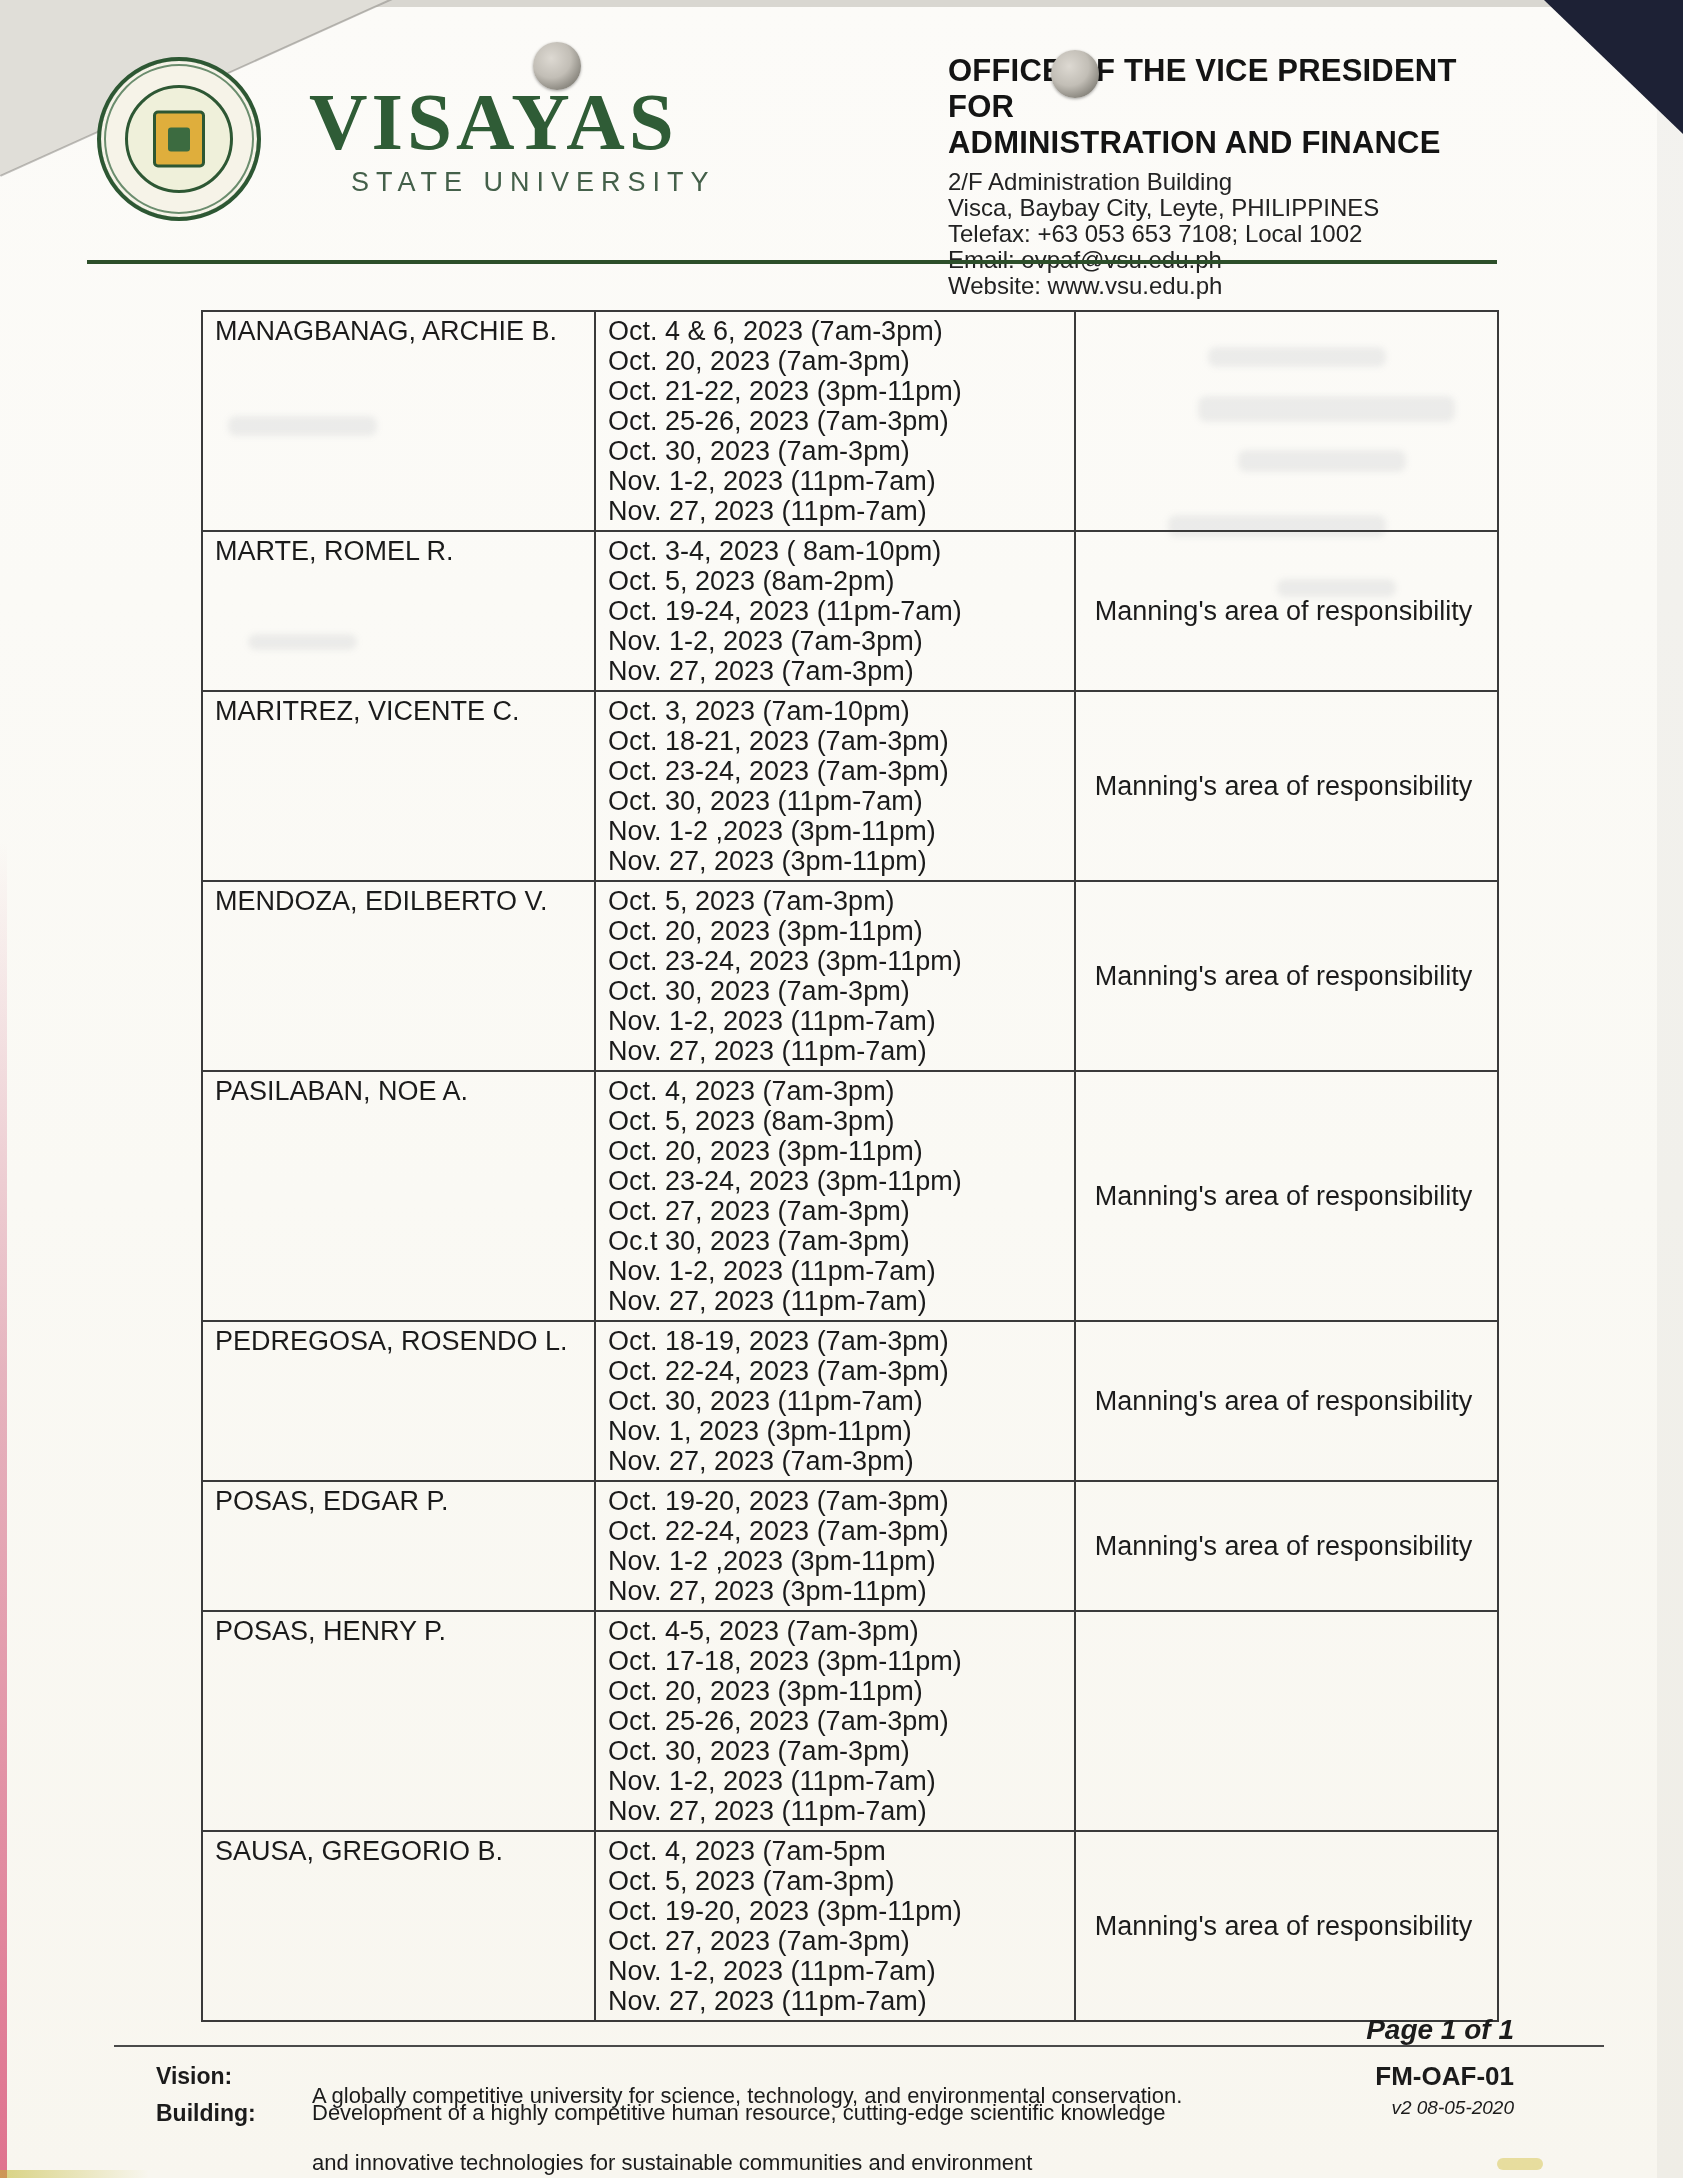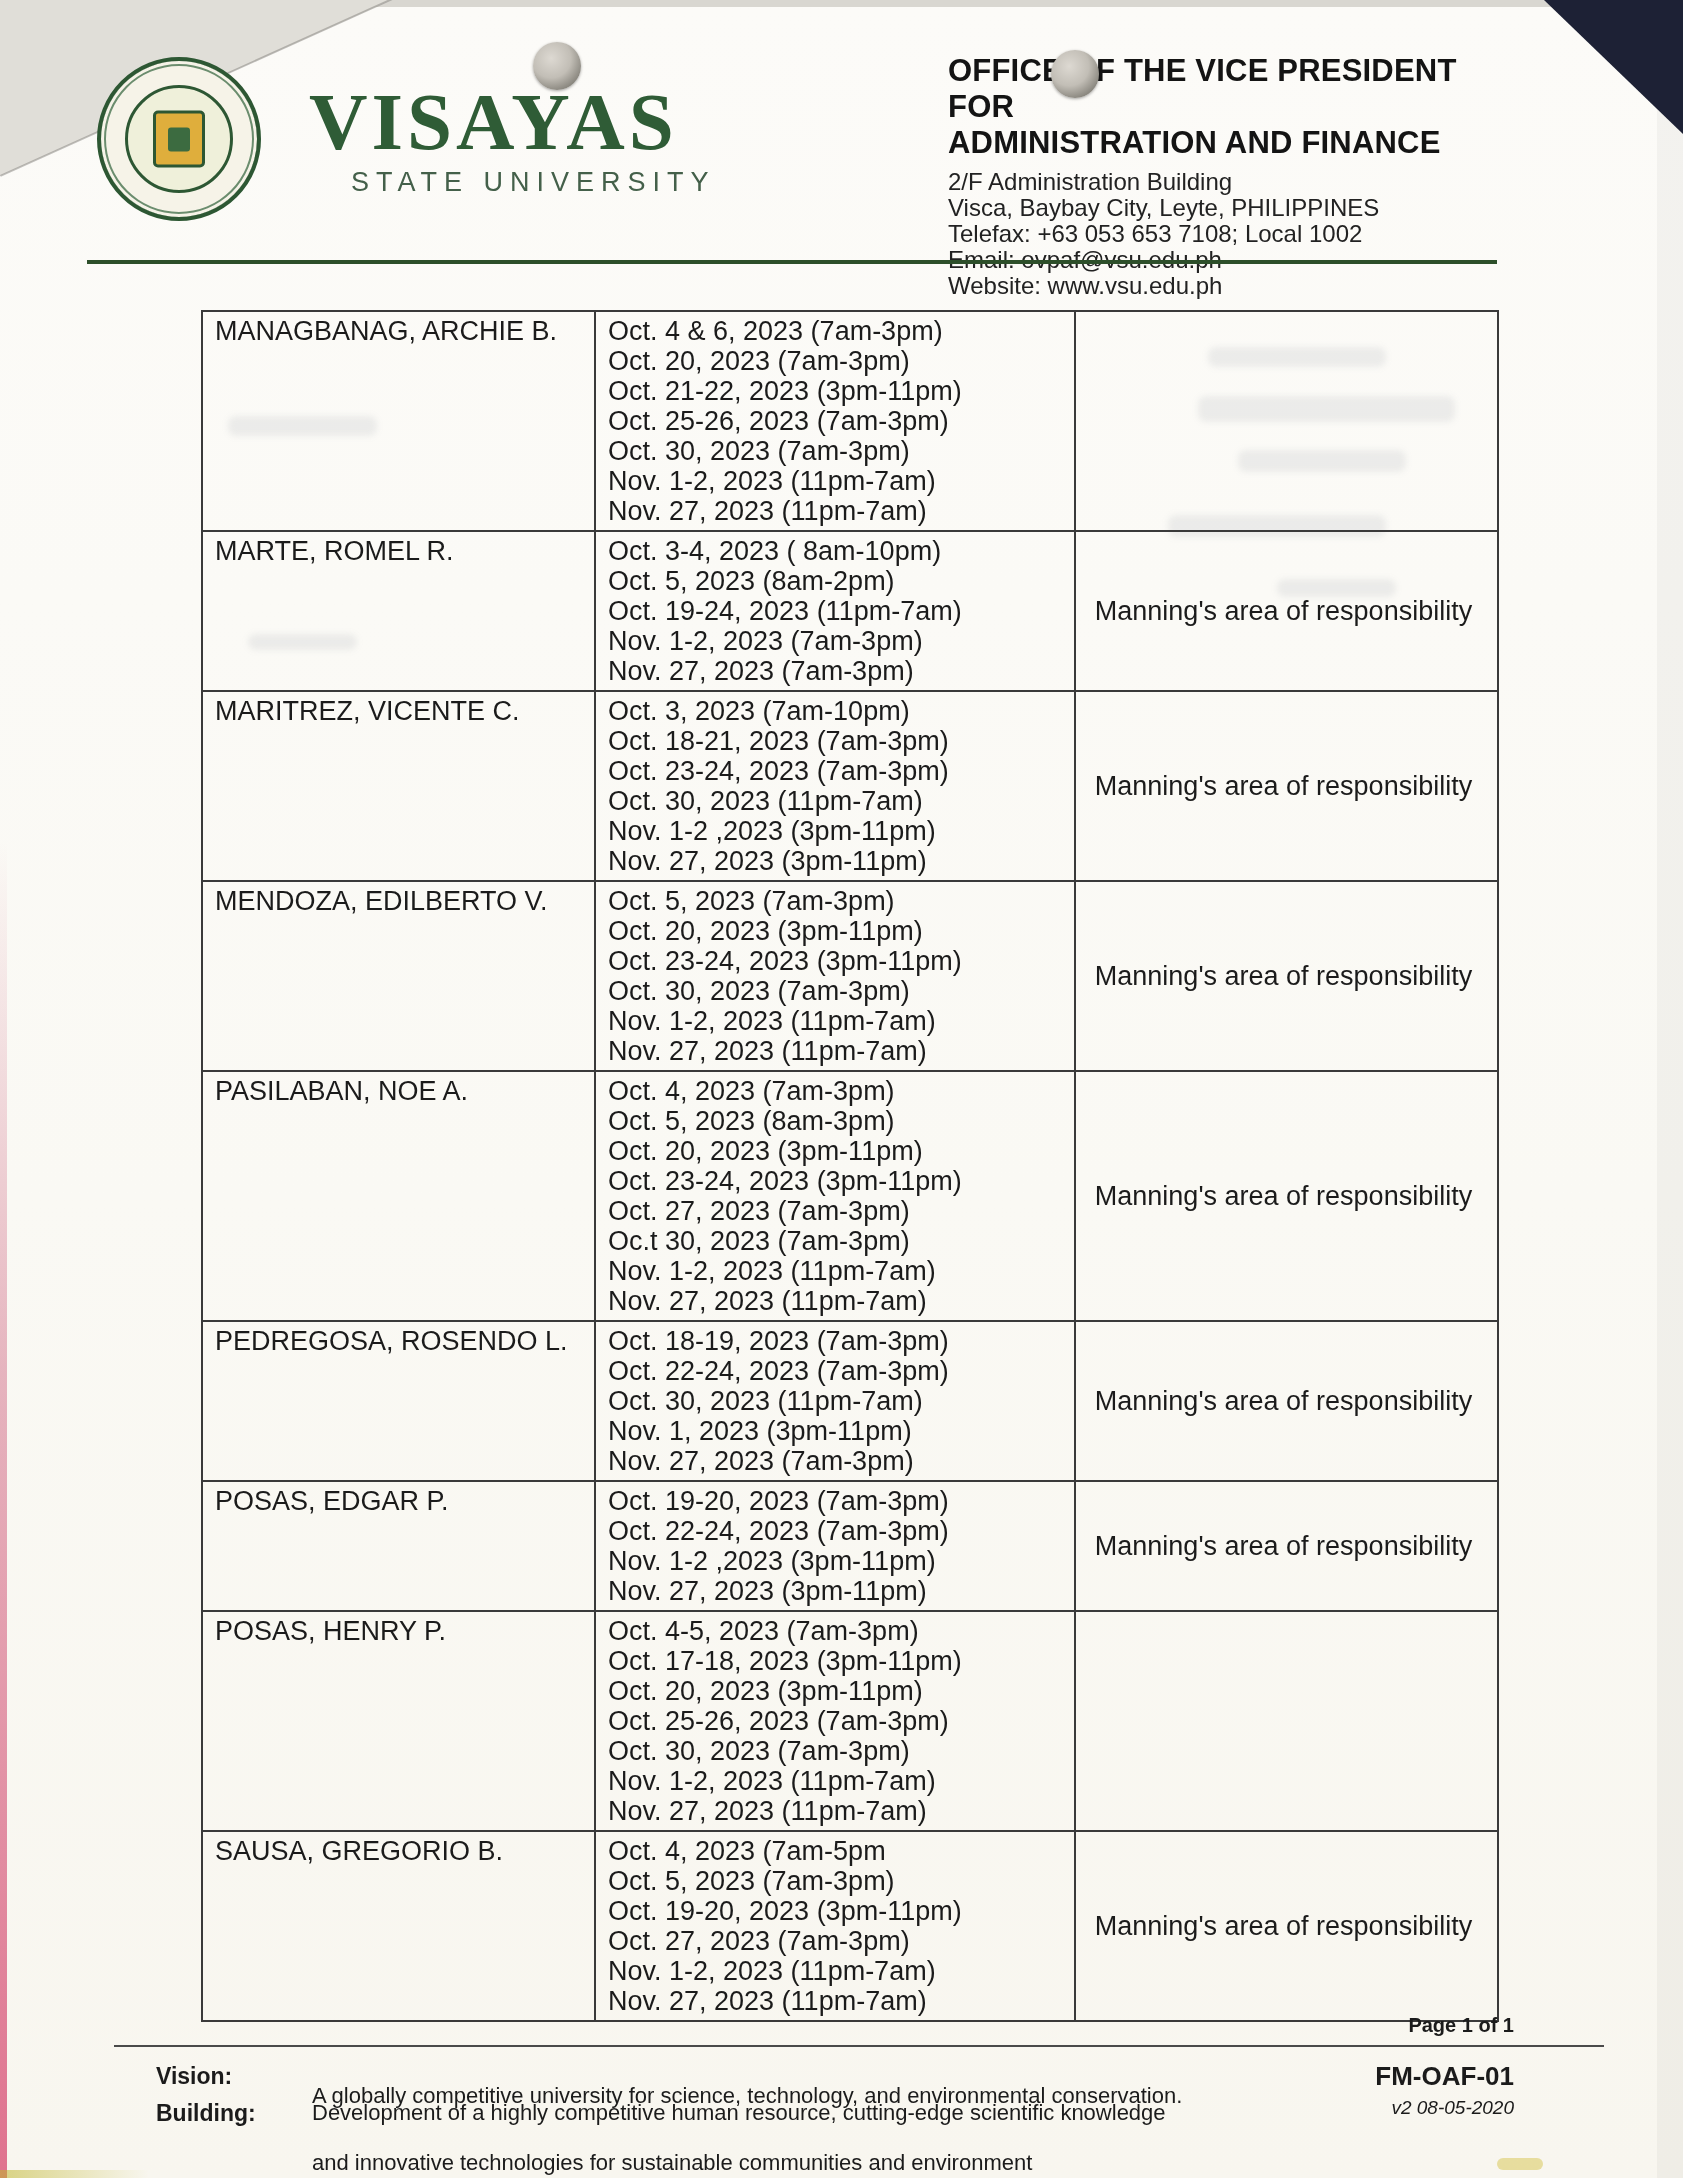--- a/index.html
+++ b/index.html
@@ -61,21 +61,21 @@
   
   .duty-table{position:absolute;left:201px;top:310px;width:1296px;border-collapse:collapse;
     table-layout:fixed;z-index:10;}
   .duty-table td{border:2px solid #3a3a3a;vertical-align:top;padding:4px 10px 4px 12px;
     font-size:27px;line-height:30px;color:#1b1b1b;}
   td.col-name{overflow:hidden;}
   td.col-remark{vertical-align:middle;text-align:center;padding-left:0;padding-right:6px;}
   .sched-line{white-space:nowrap;}
   
   .footer-rule{position:absolute;left:114px;top:2045px;width:1490px;height:2px;background:#4a4a4a;z-index:10;}
-  .page-info{position:absolute;right:169px;top:2014px;font-size:20px;font-weight:bold;z-index:10;}
+  .page-info{position:absolute;right:169px;top:2014px;font-size:28px;font-style:italic;font-weight:bold;z-index:10;}
   .form-code{position:absolute;right:169px;top:2061px;font-size:26px;font-weight:bold;z-index:10;}
   .version{position:absolute;right:169px;top:2097px;font-size:19px;font-style:italic;z-index:10;}
   .vision-label{position:absolute;left:156px;top:2063px;font-size:23px;font-weight:bold;z-index:10;}
   .vision-text{position:absolute;left:312px;top:2063px;font-size:22px;z-index:10;margin-top:20px;}
   .mission-label{position:absolute;left:156px;top:2100px;font-size:23px;font-weight:bold;z-index:10;}
   .mission-text{position:absolute;left:312px;top:2100px;font-size:22px;z-index:10;}
   .mission-text2{position:absolute;left:312px;top:2150px;font-size:22px;z-index:10;}
 </style>
 </head>
 <body>

